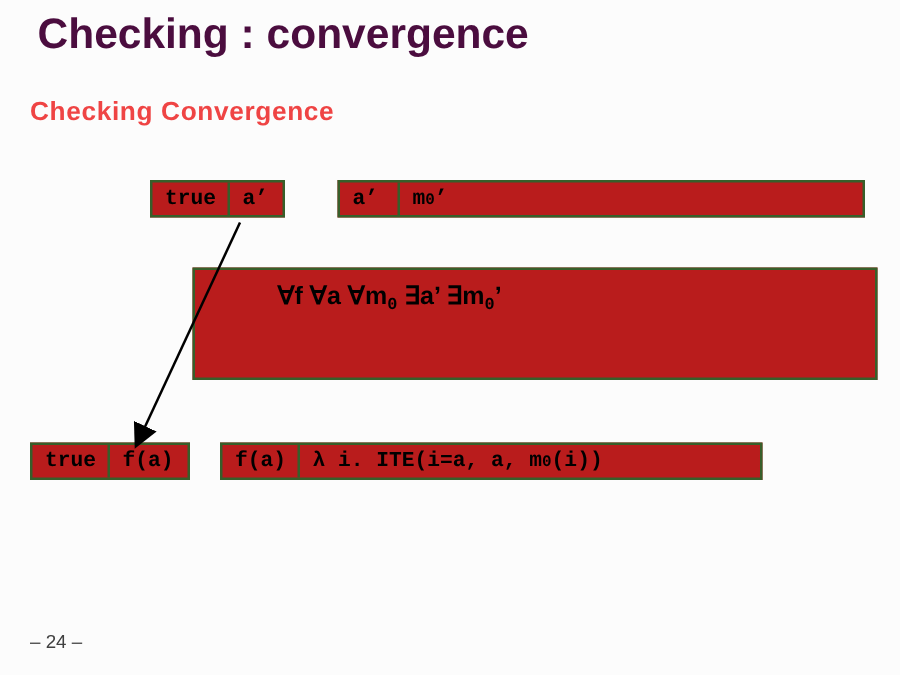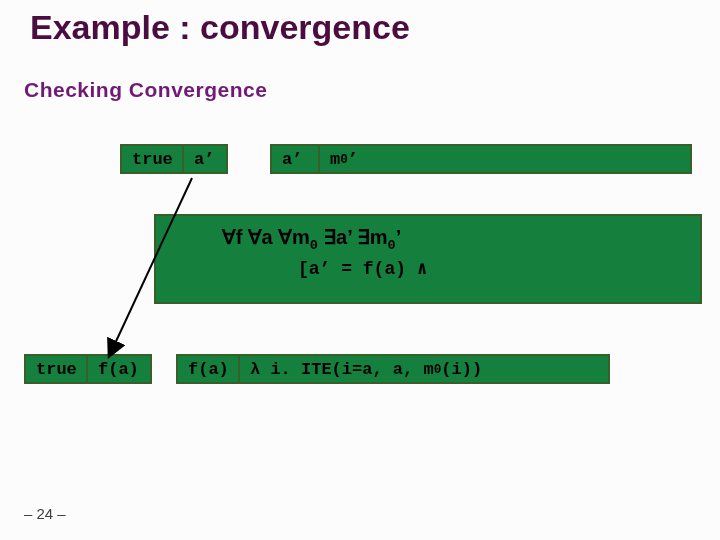--- a/index.html
+++ b/index.html
@@ -19,26 +19,26 @@
     font-size: 34px;
     font-weight: bold;
     color: #4b0d3f;
   }
   .subtitle {
     position: absolute;
     left: 24px;
     top: 78px;
     font-size: 21px;
     font-weight: bold;
-    color: #701a75;
+    color: #ef4444;
     letter-spacing: .5px;
   }
   .box {
     position: absolute;
-    background: #15803d;
+    background: #b91c1c;
     border: 2px solid #375f2a;
     display: flex;
     align-items: center;
     height: 30px;
   }
   .cell {
     border-right: 2px solid #375f2a;
     padding: 0 10px;
     height: 100%;
     display: flex;
@@ -101,43 +101,40 @@
     position: absolute;
     left: 24px;
     bottom: 18px;
     font-size: 15px;
     color: #404040;
   }
 </style>
 </head>
 <body>
 
-<div class="title">Example : convergence</div>
+<div class="title">Checking : convergence</div>
 <div class="subtitle">Checking Convergence</div>
 
 <div id="box-tl" class="box">
   <div class="cell">true</div>
   <div class="cell">a’</div>
 </div>
 
 <div id="box-tr" class="box">
   <div class="cell">a’</div>
   <div class="cell">
     <span>m</span>
       <sub>0</sub>
       <span>’</span>
   </div>
 </div>
 
 <div id="box-formula" class="box">
   <div class="fline" style="padding-left:54px">
     <span class="q">∀f ∀a ∀m</span><sub>0</sub><span class="q"> ∃a’ ∃m</span><sub>0</sub><span class="q">’</span>
-  </div>
-  <div class="fline" style="padding-left:130px">
-    <span>[a’ = f(a) ∧</span>
   </div>
 </div>
 
 <div id="box-bl" class="box">
   <div class="cell">true</div>
   <div class="cell">f(a)</div>
 </div>
 
 <div id="box-br" class="box">
   <div class="cell">f(a)</div>

